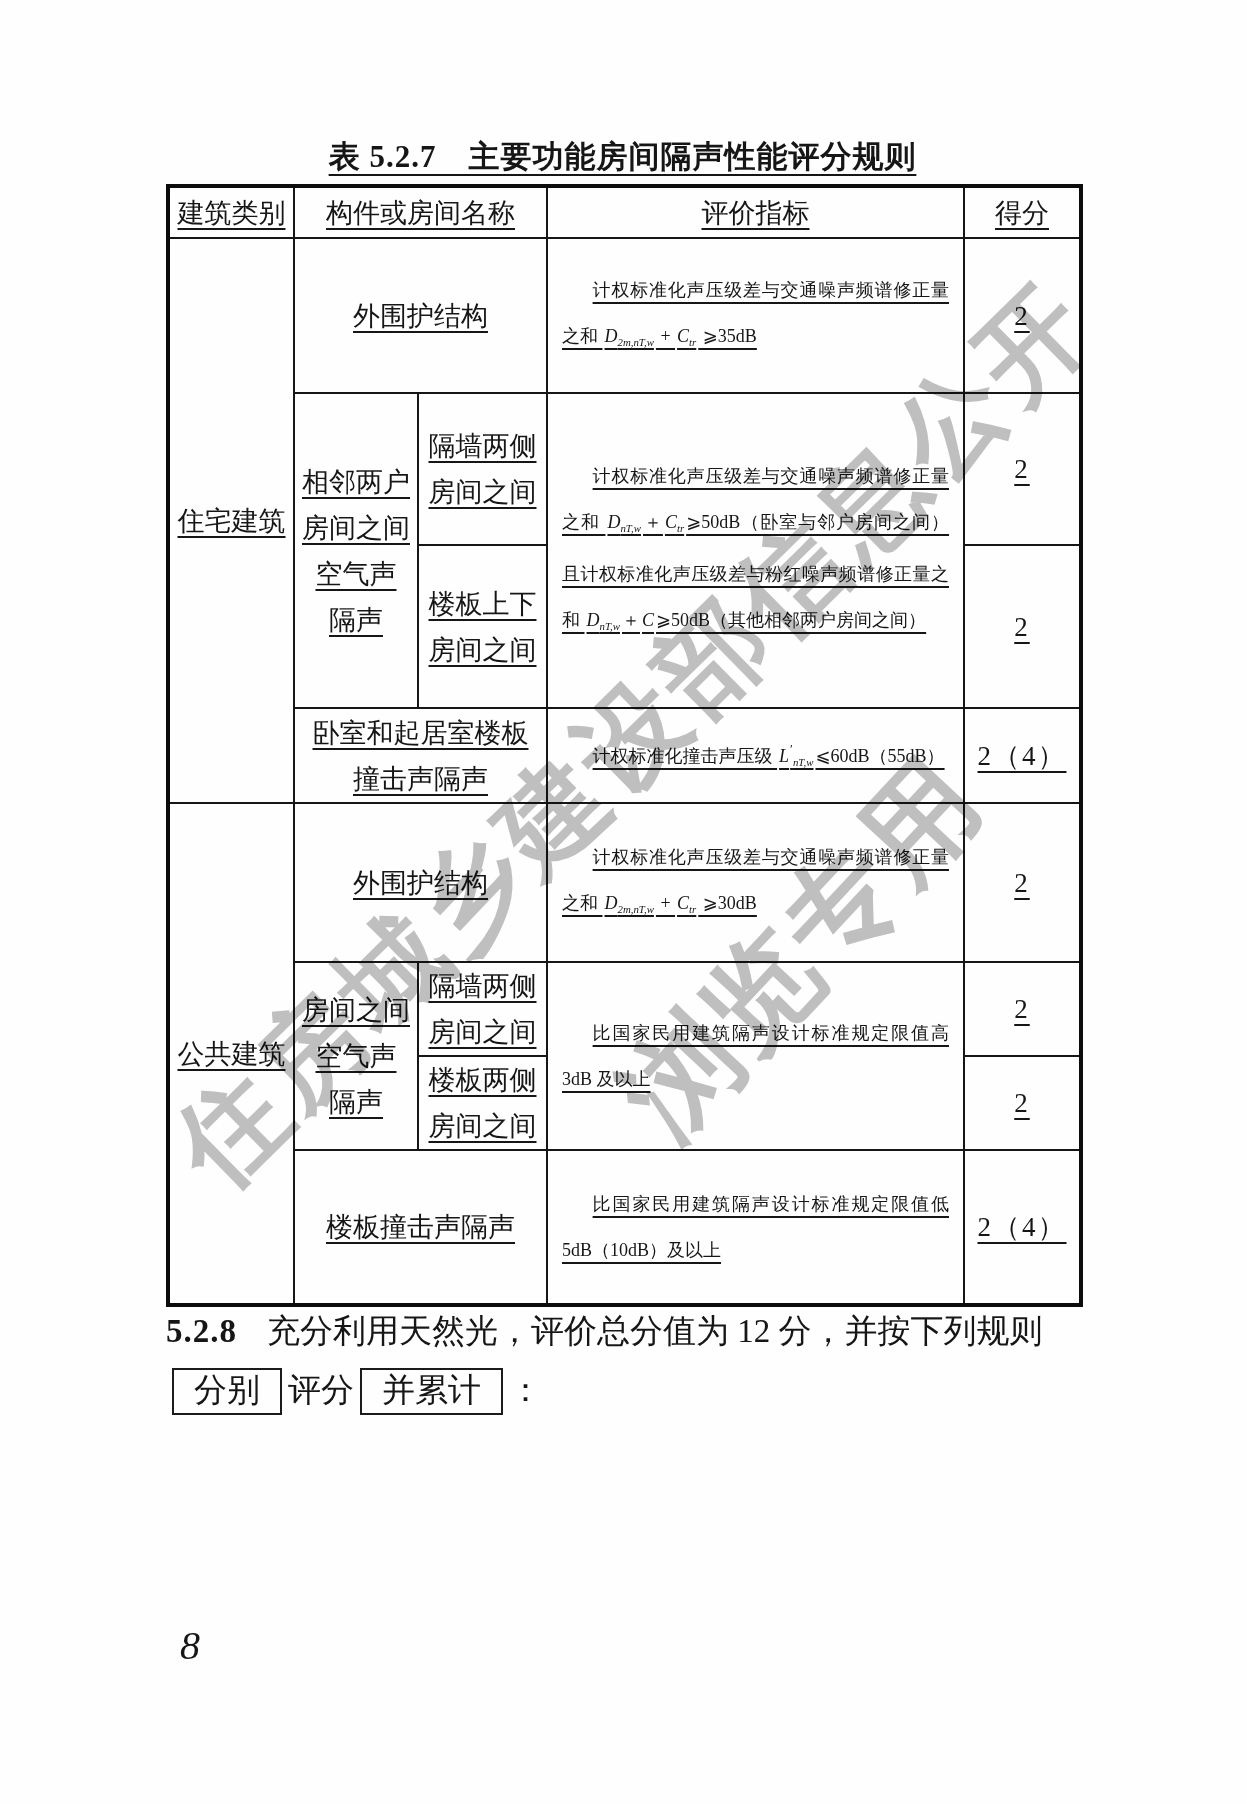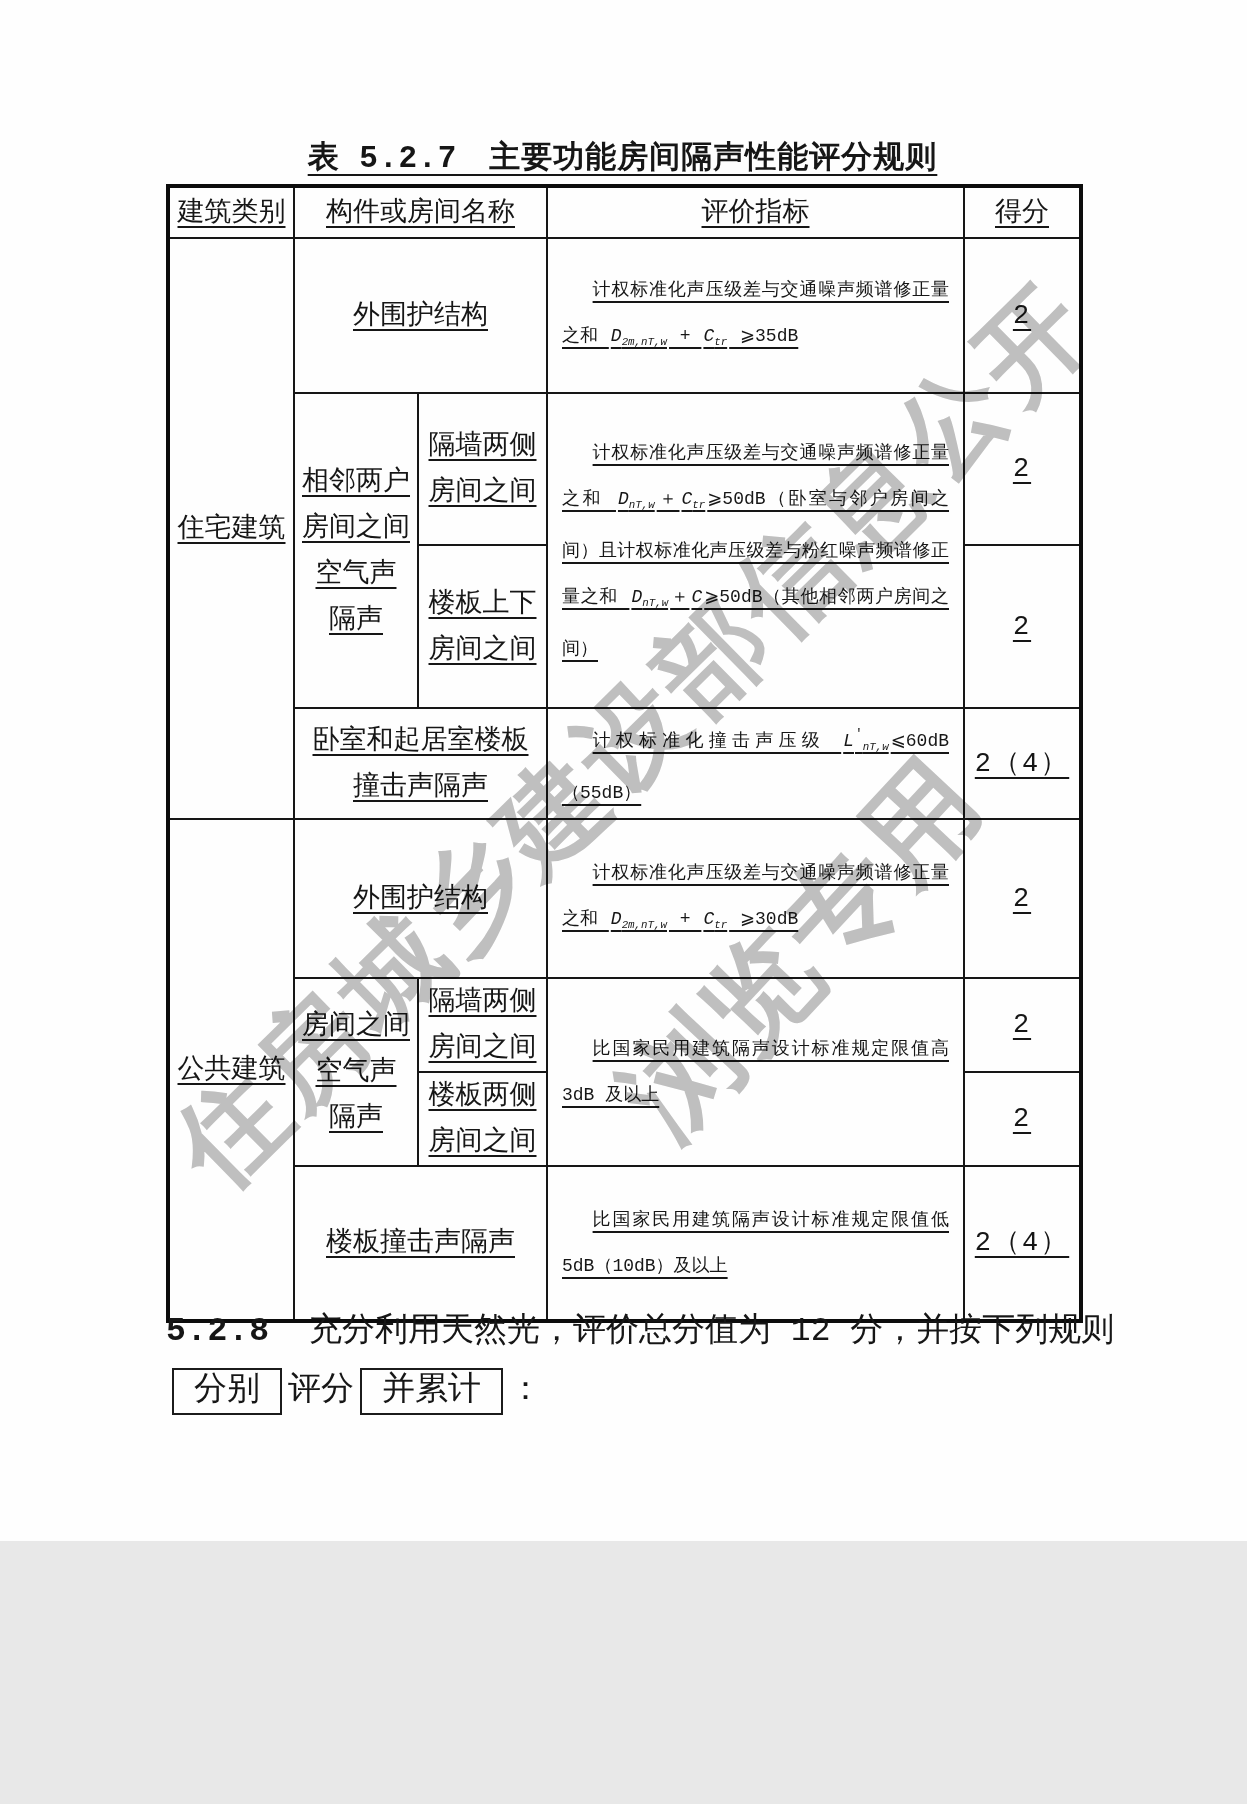--- a/index.html
+++ b/index.html
@@ -1,20 +1,20 @@
 <!DOCTYPE html>
 <html><head>
 <meta charset="utf-8">
 <style>
   * { margin:0; padding:0; box-sizing:border-box; }
   html,body { background:#e8e8e8; }
   .page {
-    position:relative; width:1247px; height:1541px;
+    position:relative; width:1247px; height:1804px;
     background:#fefefe; overflow:hidden;
-    font-family:Liberation Mono, monospace;
+    font-family:Liberation Serif, serif;
     color:#161616;
   }
   
   .wm {
     position:absolute; white-space:nowrap; text-align:center;
     color:#b5b5b5; mix-blend-mode:multiply; opacity:.85;
     pointer-events:none; z-index:5; font-weight:bold;
   }
   .wm-main { left:20px; top:668px; width:1220px; font-size:106px; letter-spacing:6px; transform:rotate(-44.5deg); }
   .wm-side { left:553px; top:872px; width:500px; font-size:112px; letter-spacing:4px; transform:rotate(-47deg); }
@@ -42,21 +42,21 @@
   .c-eval { text-align:justify; padding:2px 14px; font-size:18px; text-indent:1.7em; }
   .c-score { text-align:center; letter-spacing:2px; }
   i.vr { font-style:italic; padding:0 2px; }
   i.vr sub { font-size:.6em; font-style:italic; letter-spacing:0; vertical-align:-4px; }
   i.vr .prime { font-size:.72em; vertical-align:9px; margin-left:1px; font-style:normal; }
   
   .para {
     position:absolute; left:166px; width:949px;
     font-size:33px; line-height:59px; text-align:justify;
   }
-  .para .lbl { font-weight:bold; margin-right:39px; letter-spacing:1px; }
+  .para .lbl { font-weight:bold; margin-right:30px; letter-spacing:1px; }
   .para.item { text-indent:2.05em; }
   .para.item .lbl { margin-right:30px; }
   .boxed {
     display:inline-block; border:2.5px solid #1b1b1b;
     padding:0 20px 2px; margin:0 6px; line-height:1.25; text-indent:0;
   }
   .uline { text-decoration:underline; text-underline-offset:6px; text-decoration-thickness:2px; }
   .page-num {
     position:absolute; left:180px; top:1622px;
     font-size:40px; font-style:italic;

